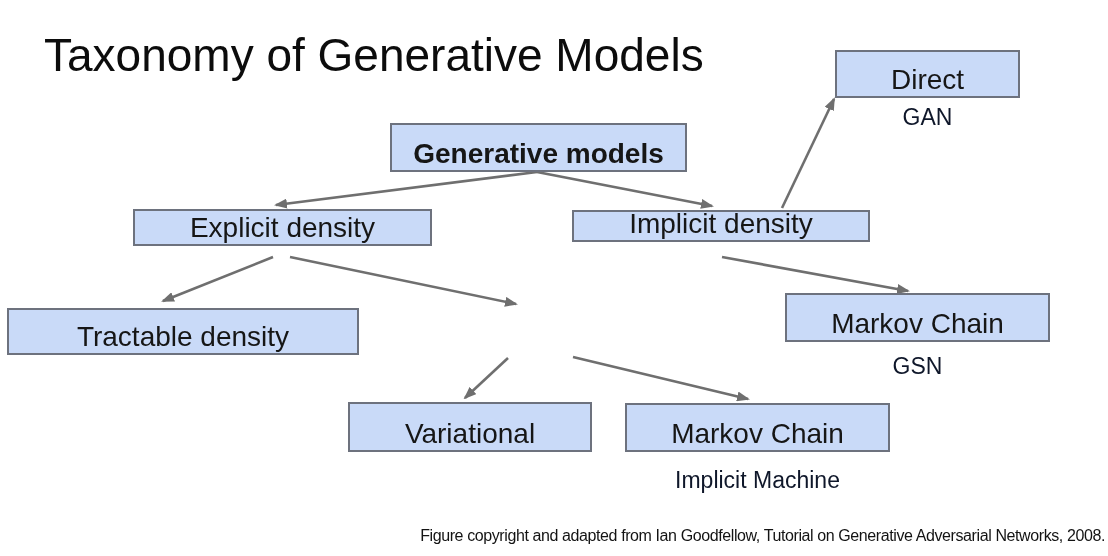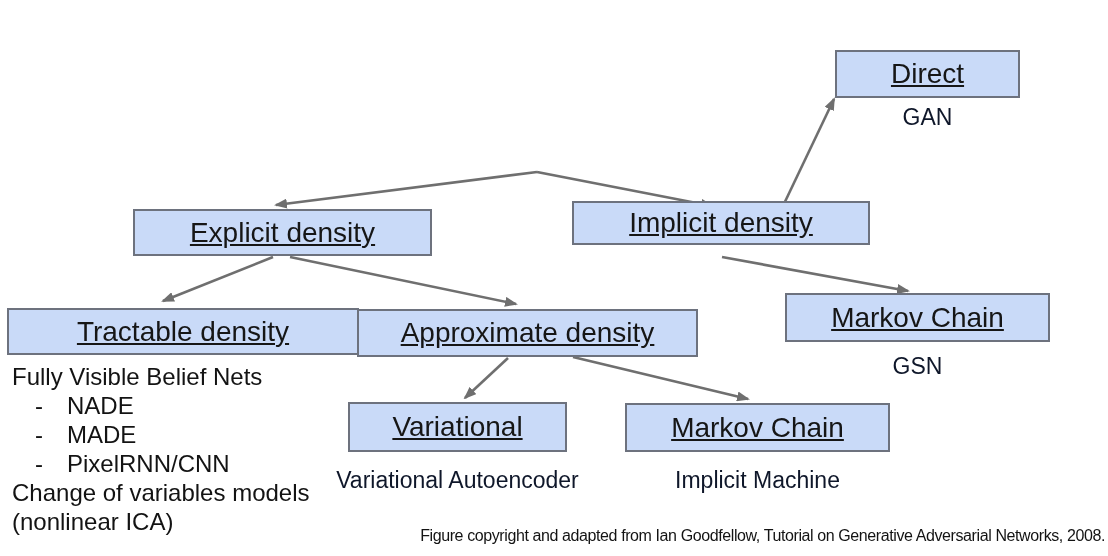--- a/index.html
+++ b/index.html
@@ -27,27 +27,26 @@
     left: 0; top: 0;
     width: 1108px; height: 556px;
     z-index: 1;
   }
   .node {
     position: absolute;
     box-sizing: border-box;
     background: var(--box-fill, #c9daf8);
     border: 2px solid var(--box-border, #6d727e);
     display: flex;
-    align-items: center;
+    align-items: flex-end;
     justify-content: center;
     font-size: 28px;
     color: #161616;
     z-index: 2;
     white-space: nowrap;
-    text-decoration: underline;
   }
   .node.bold { font-weight: bold; }
   .sublabel {
     position: absolute;
     transform: translateX(-50%);
     font-size: 23px;
     color: #0f172a;
     white-space: nowrap;
     z-index: 2;
   }
@@ -72,75 +71,61 @@
     color: #131313;
     white-space: nowrap;
     z-index: 2;
   }
 </style>
 </head>
 <body>
 
 <div id="slide" style="--bg: #ffffff; --box-fill: #c9daf8; --box-border: #6d727e;">
 
+  <div id="slide-title">Taxonomy of Generative Models</div>
 
   <svg id="arrows-layer" viewBox="0 0 1108 556" xmlns="http://www.w3.org/2000/svg">
     <defs>
       <marker id="ah" markerWidth="13" markerHeight="10" refX="11" refY="5" orient="auto" markerUnits="userSpaceOnUse">
         <path d="M0,0 L13,5 L0,10 z" fill="#6f6f6f"></path>
       </marker>
     </defs>
   <line x1="537" y1="172" x2="276" y2="205" stroke="#6f6f6f" stroke-width="2.6" marker-end="url(#ah)"></line>
       <line x1="537" y1="172" x2="712" y2="206" stroke="#6f6f6f" stroke-width="2.6" marker-end="url(#ah)"></line>
       <line x1="273" y1="257" x2="163" y2="301" stroke="#6f6f6f" stroke-width="2.6" marker-end="url(#ah)"></line>
       <line x1="290" y1="257" x2="516" y2="304" stroke="#6f6f6f" stroke-width="2.6" marker-end="url(#ah)"></line>
       <line x1="782" y1="208" x2="834" y2="99" stroke="#6f6f6f" stroke-width="2.6" marker-end="url(#ah)"></line>
       <line x1="722" y1="257" x2="908" y2="291" stroke="#6f6f6f" stroke-width="2.6" marker-end="url(#ah)"></line>
       <line x1="508" y1="358" x2="465" y2="398" stroke="#6f6f6f" stroke-width="2.6" marker-end="url(#ah)"></line>
       <line x1="573" y1="357" x2="748" y2="399" stroke="#6f6f6f" stroke-width="2.6" marker-end="url(#ah)"></line>
     </svg>
 
-  <div id="notes">
-    <div class="note-heading">Fully Visible Belief Nets</div>
-    <div class="note-item">
-      <span class="note-dash">-</span><span>NADE</span>
-    </div>
-    <div class="note-item">
-      <span class="note-dash">-</span><span>MADE</span>
-    </div>
-    <div class="note-item">
-      <span class="note-dash">-</span><span>PixelRNN/CNN</span>
-    </div>
-    <div class="note-footer">Change of variables models</div>
-    <div class="note-footer">(nonlinear ICA)</div>
-  </div>
 
   <div id="caption">Figure copyright and adapted from Ian Goodfellow, Tutorial on Generative Adversarial Networks, 2008.</div>
 
+<div class="node bold" style="left: 390px; top: 123px; width: 297px; height: 49px;">
+      <span>Generative models</span>
+    </div>
     <div class="node" style="left: 835px; top: 50px; width: 185px; height: 48px;">
       <span>Direct</span>
     </div>
     <div class="sublabel" style="left: 927.5px; top: 104px;">GAN</div>
-    <div class="node" style="left: 133px; top: 209px; width: 299px; height: 47px;">
+    <div class="node" style="left: 133px; top: 209px; width: 299px; height: 37px;">
       <span>Explicit density</span>
     </div>
-    <div class="node" style="left: 572px; top: 201px; width: 298px; height: 44px;">
+    <div class="node" style="left: 572px; top: 210px; width: 298px; height: 32px;">
       <span>Implicit density</span>
     </div>
     <div class="node" style="left: 7px; top: 308px; width: 352px; height: 47px;">
       <span>Tractable density</span>
     </div>
-    <div class="node" style="left: 357px; top: 309px; width: 341px; height: 48px;">
-      <span>Approximate density</span>
-    </div>
     <div class="node" style="left: 785px; top: 293px; width: 265px; height: 49px;">
       <span>Markov Chain</span>
     </div>
     <div class="sublabel" style="left: 917.5px; top: 353px;">GSN</div>
-    <div class="node" style="left: 348px; top: 402px; width: 219px; height: 50px;">
+    <div class="node" style="left: 348px; top: 402px; width: 244px; height: 50px;">
       <span>Variational</span>
     </div>
-    <div class="sublabel" style="left: 457.5px; top: 467px;">Variational Autoencoder</div>
     <div class="node" style="left: 625px; top: 403px; width: 265px; height: 49px;">
       <span>Markov Chain</span>
     </div>
     <div class="sublabel" style="left: 757.5px; top: 467px;">Implicit Machine</div>
   </div>
 
 </body></html>

